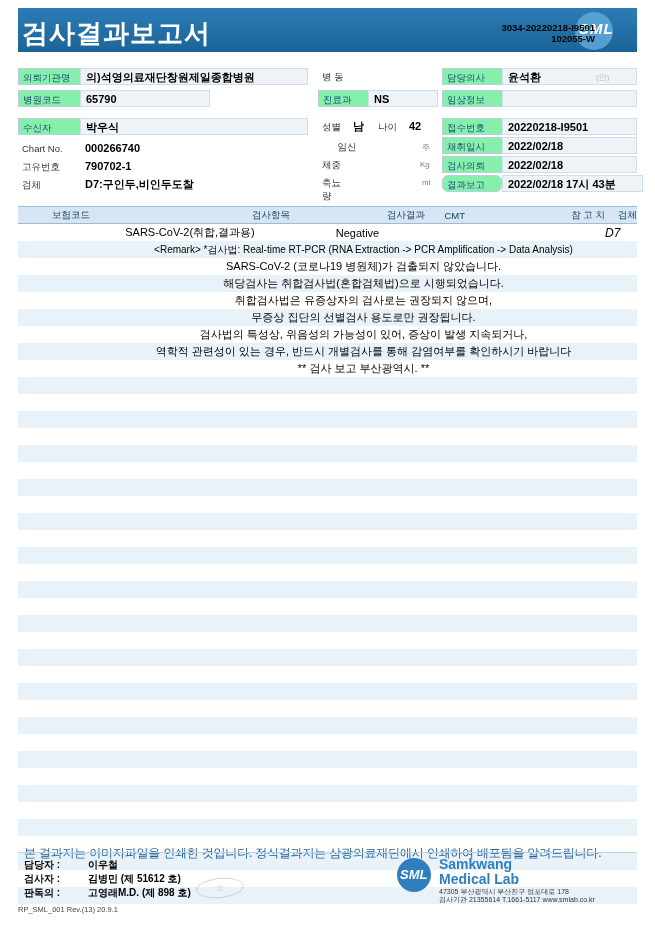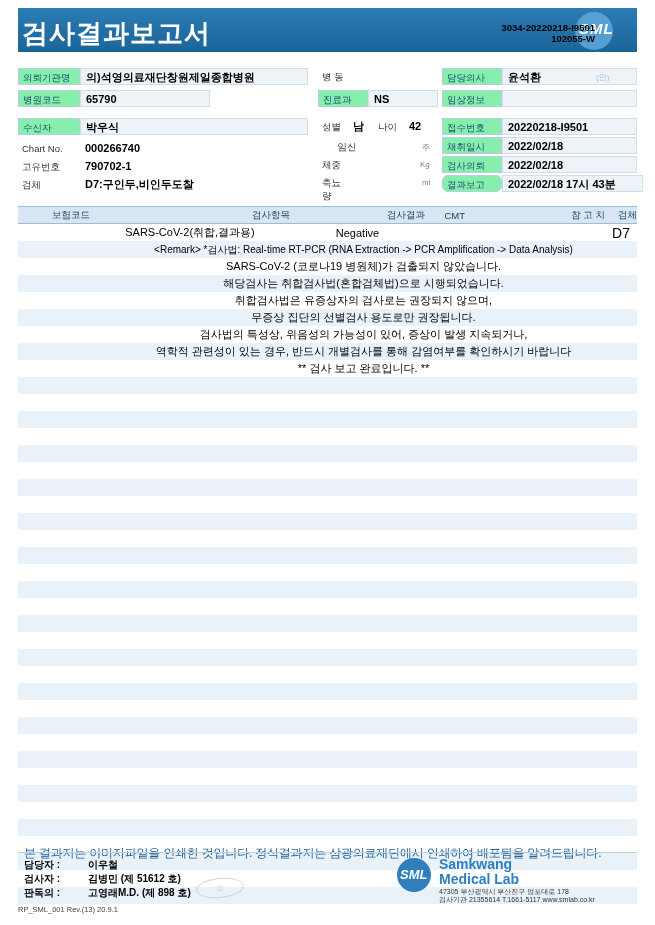--- a/index.html
+++ b/index.html
@@ -166,21 +166,21 @@
     display: flex;
     height: 17px;
     align-items: center;
     font-size: 11px;
     box-sizing: border-box;
   }
   .row.alt { background: #eaf2f9; }
   .row > div { box-sizing: border-box; }
   .row .c2 { text-align: center; }
   .row .c3 { text-align: center; }
-  .row .c6 { text-align: center; font-size: 14px; }
+  .row .c6 { font-size: 12px; font-style: italic; }
   .row .wide {
     width: 547px;
     text-align: center;
     font-size: 11px;
   }
   .row .wide.remark { font-size: 10px; }
 
   
   .footer-note {
     position: absolute;
@@ -403,21 +403,21 @@
         <div class="row">
           <div class="c1"></div>
           <div class="wide">검사법의 특성상, 위음성의 가능성이 있어, 증상이 발생 지속되거나,</div>
         </div>
         <div class="row alt">
           <div class="c1"></div>
           <div class="wide">역학적 관련성이 있는 경우, 반드시 개별검사를 통해 감염여부를 확인하시기 바랍니다</div>
         </div>
         <div class="row">
           <div class="c1"></div>
-          <div class="wide">** 검사 보고 완료입니다. **</div>
+          <div class="wide">** 검사 보고 부산광역시. **</div>
         </div>
         <div class="row alt">
           <div class="c1"></div>
           <div class="wide"></div>
         </div>
         <div class="row">
           <div class="c1"></div>
           <div class="wide"></div>
         </div>
         <div class="row alt">

